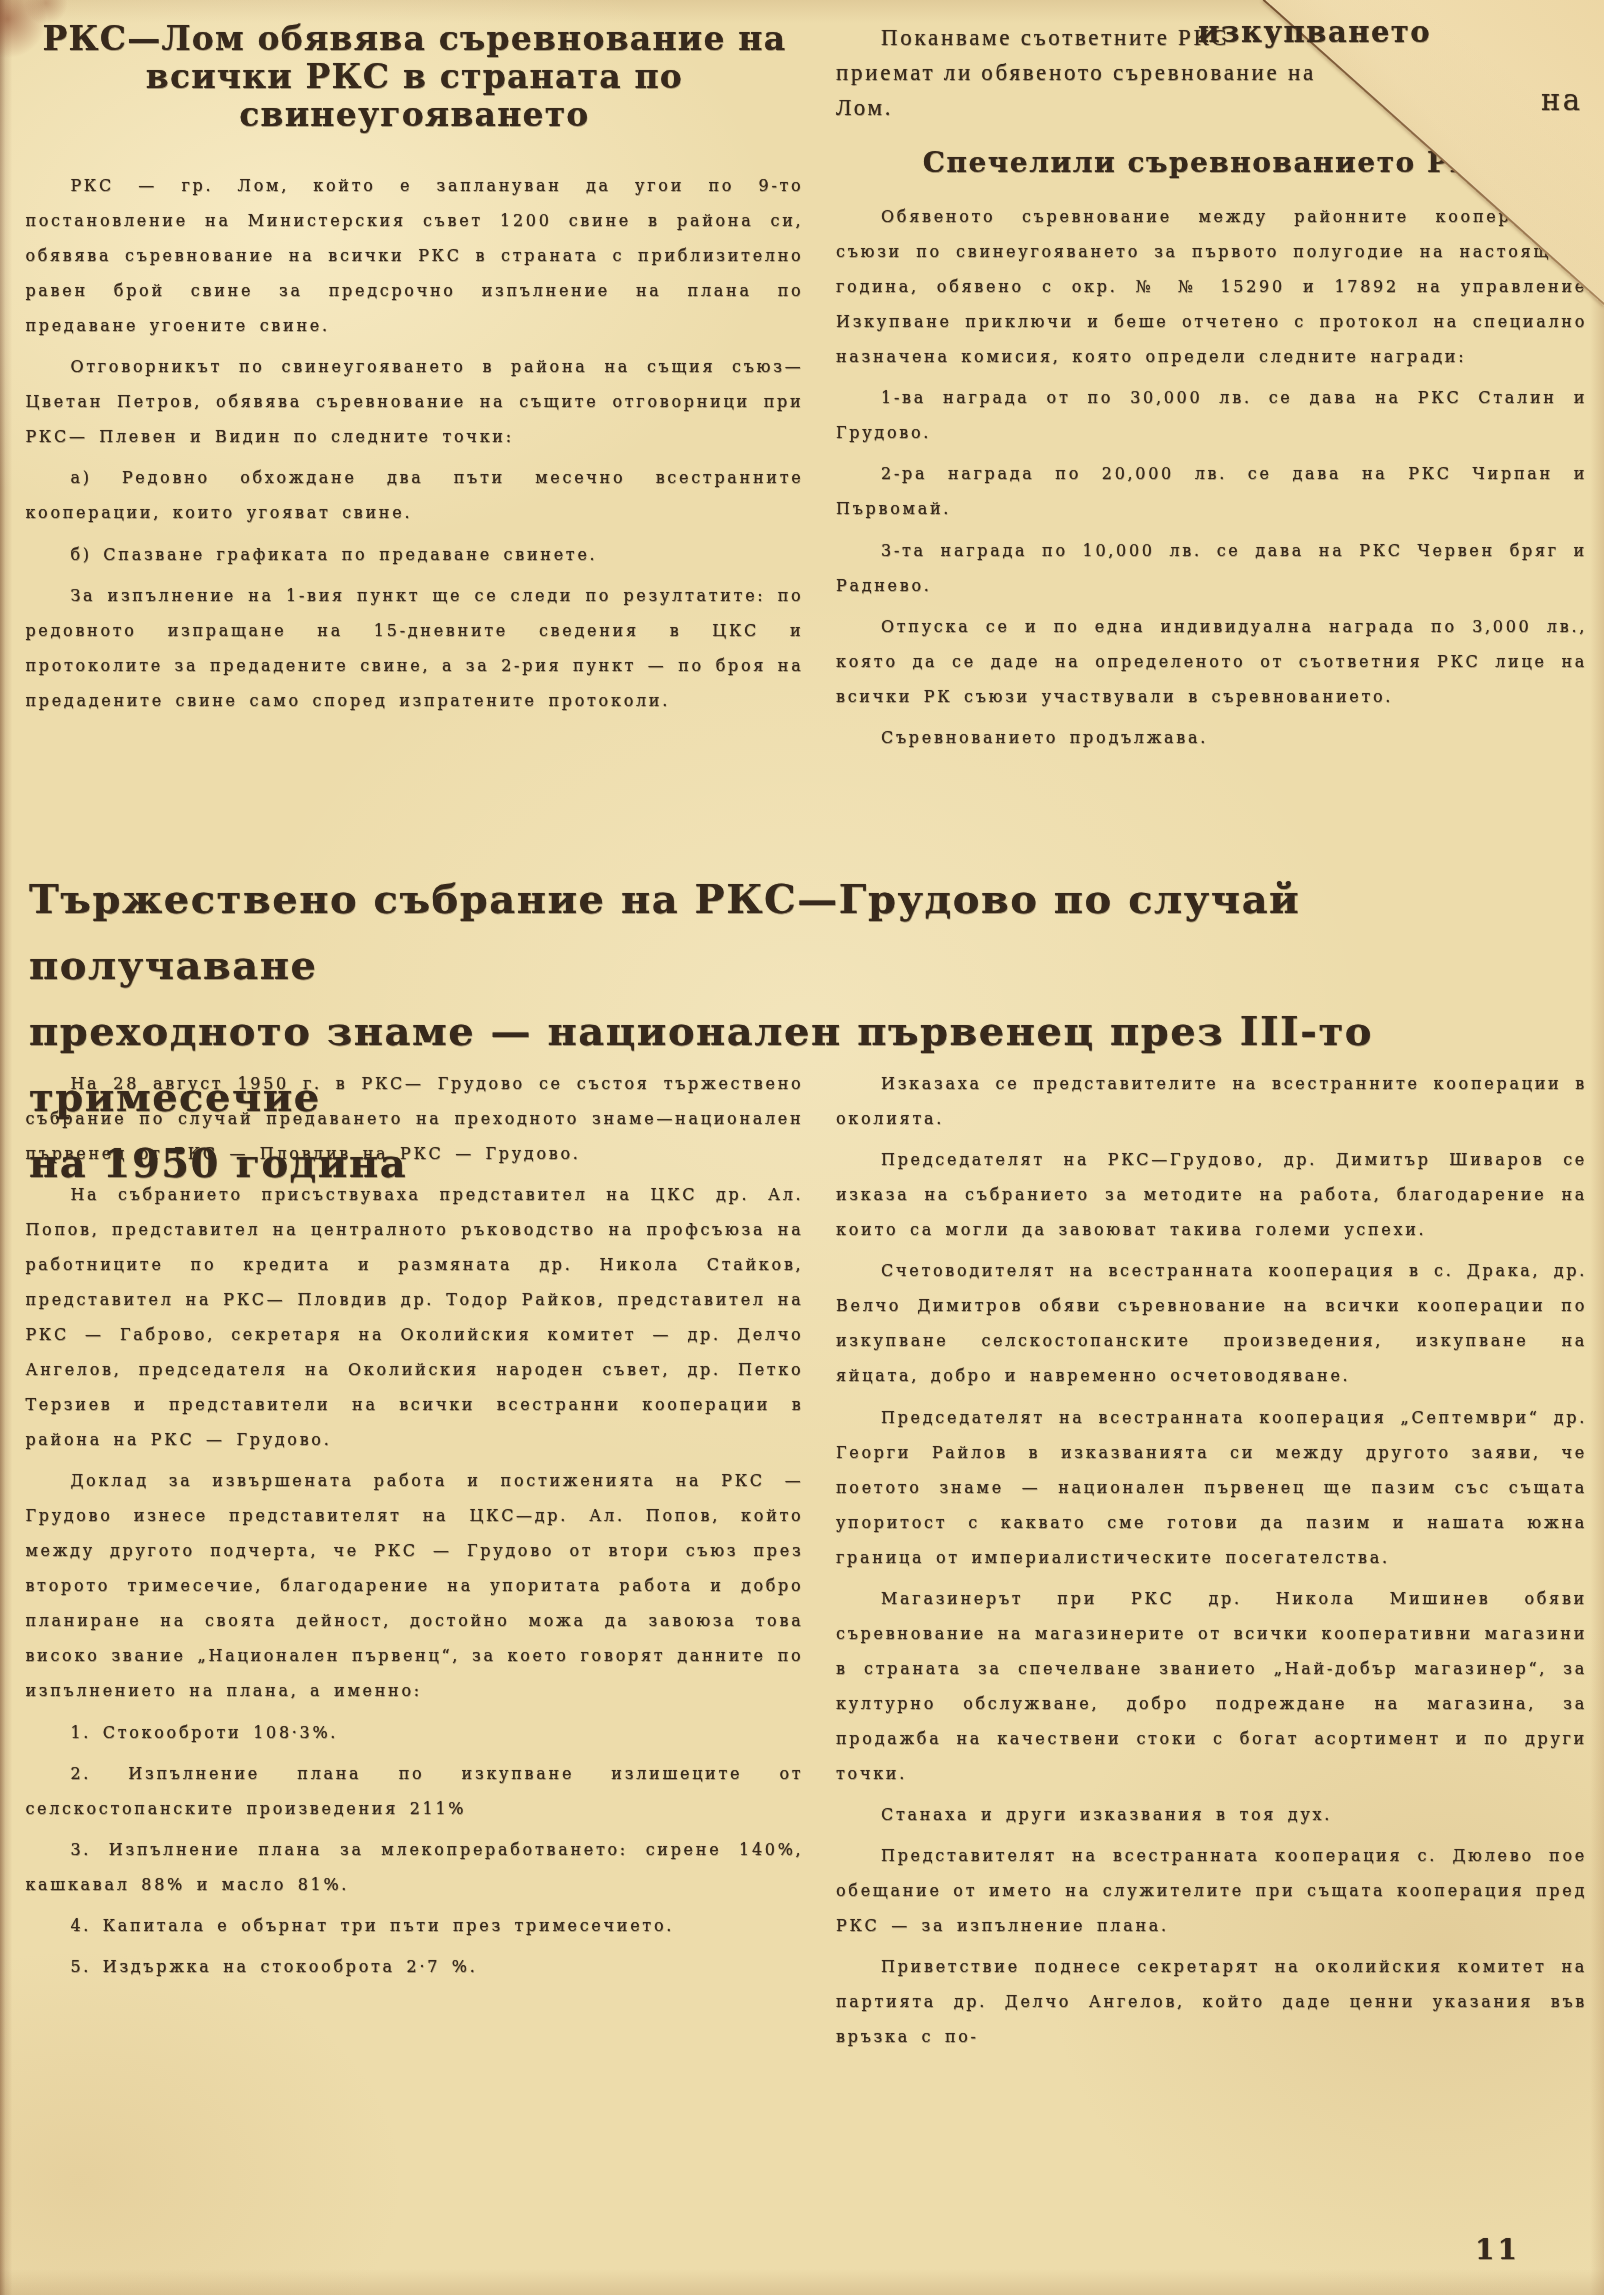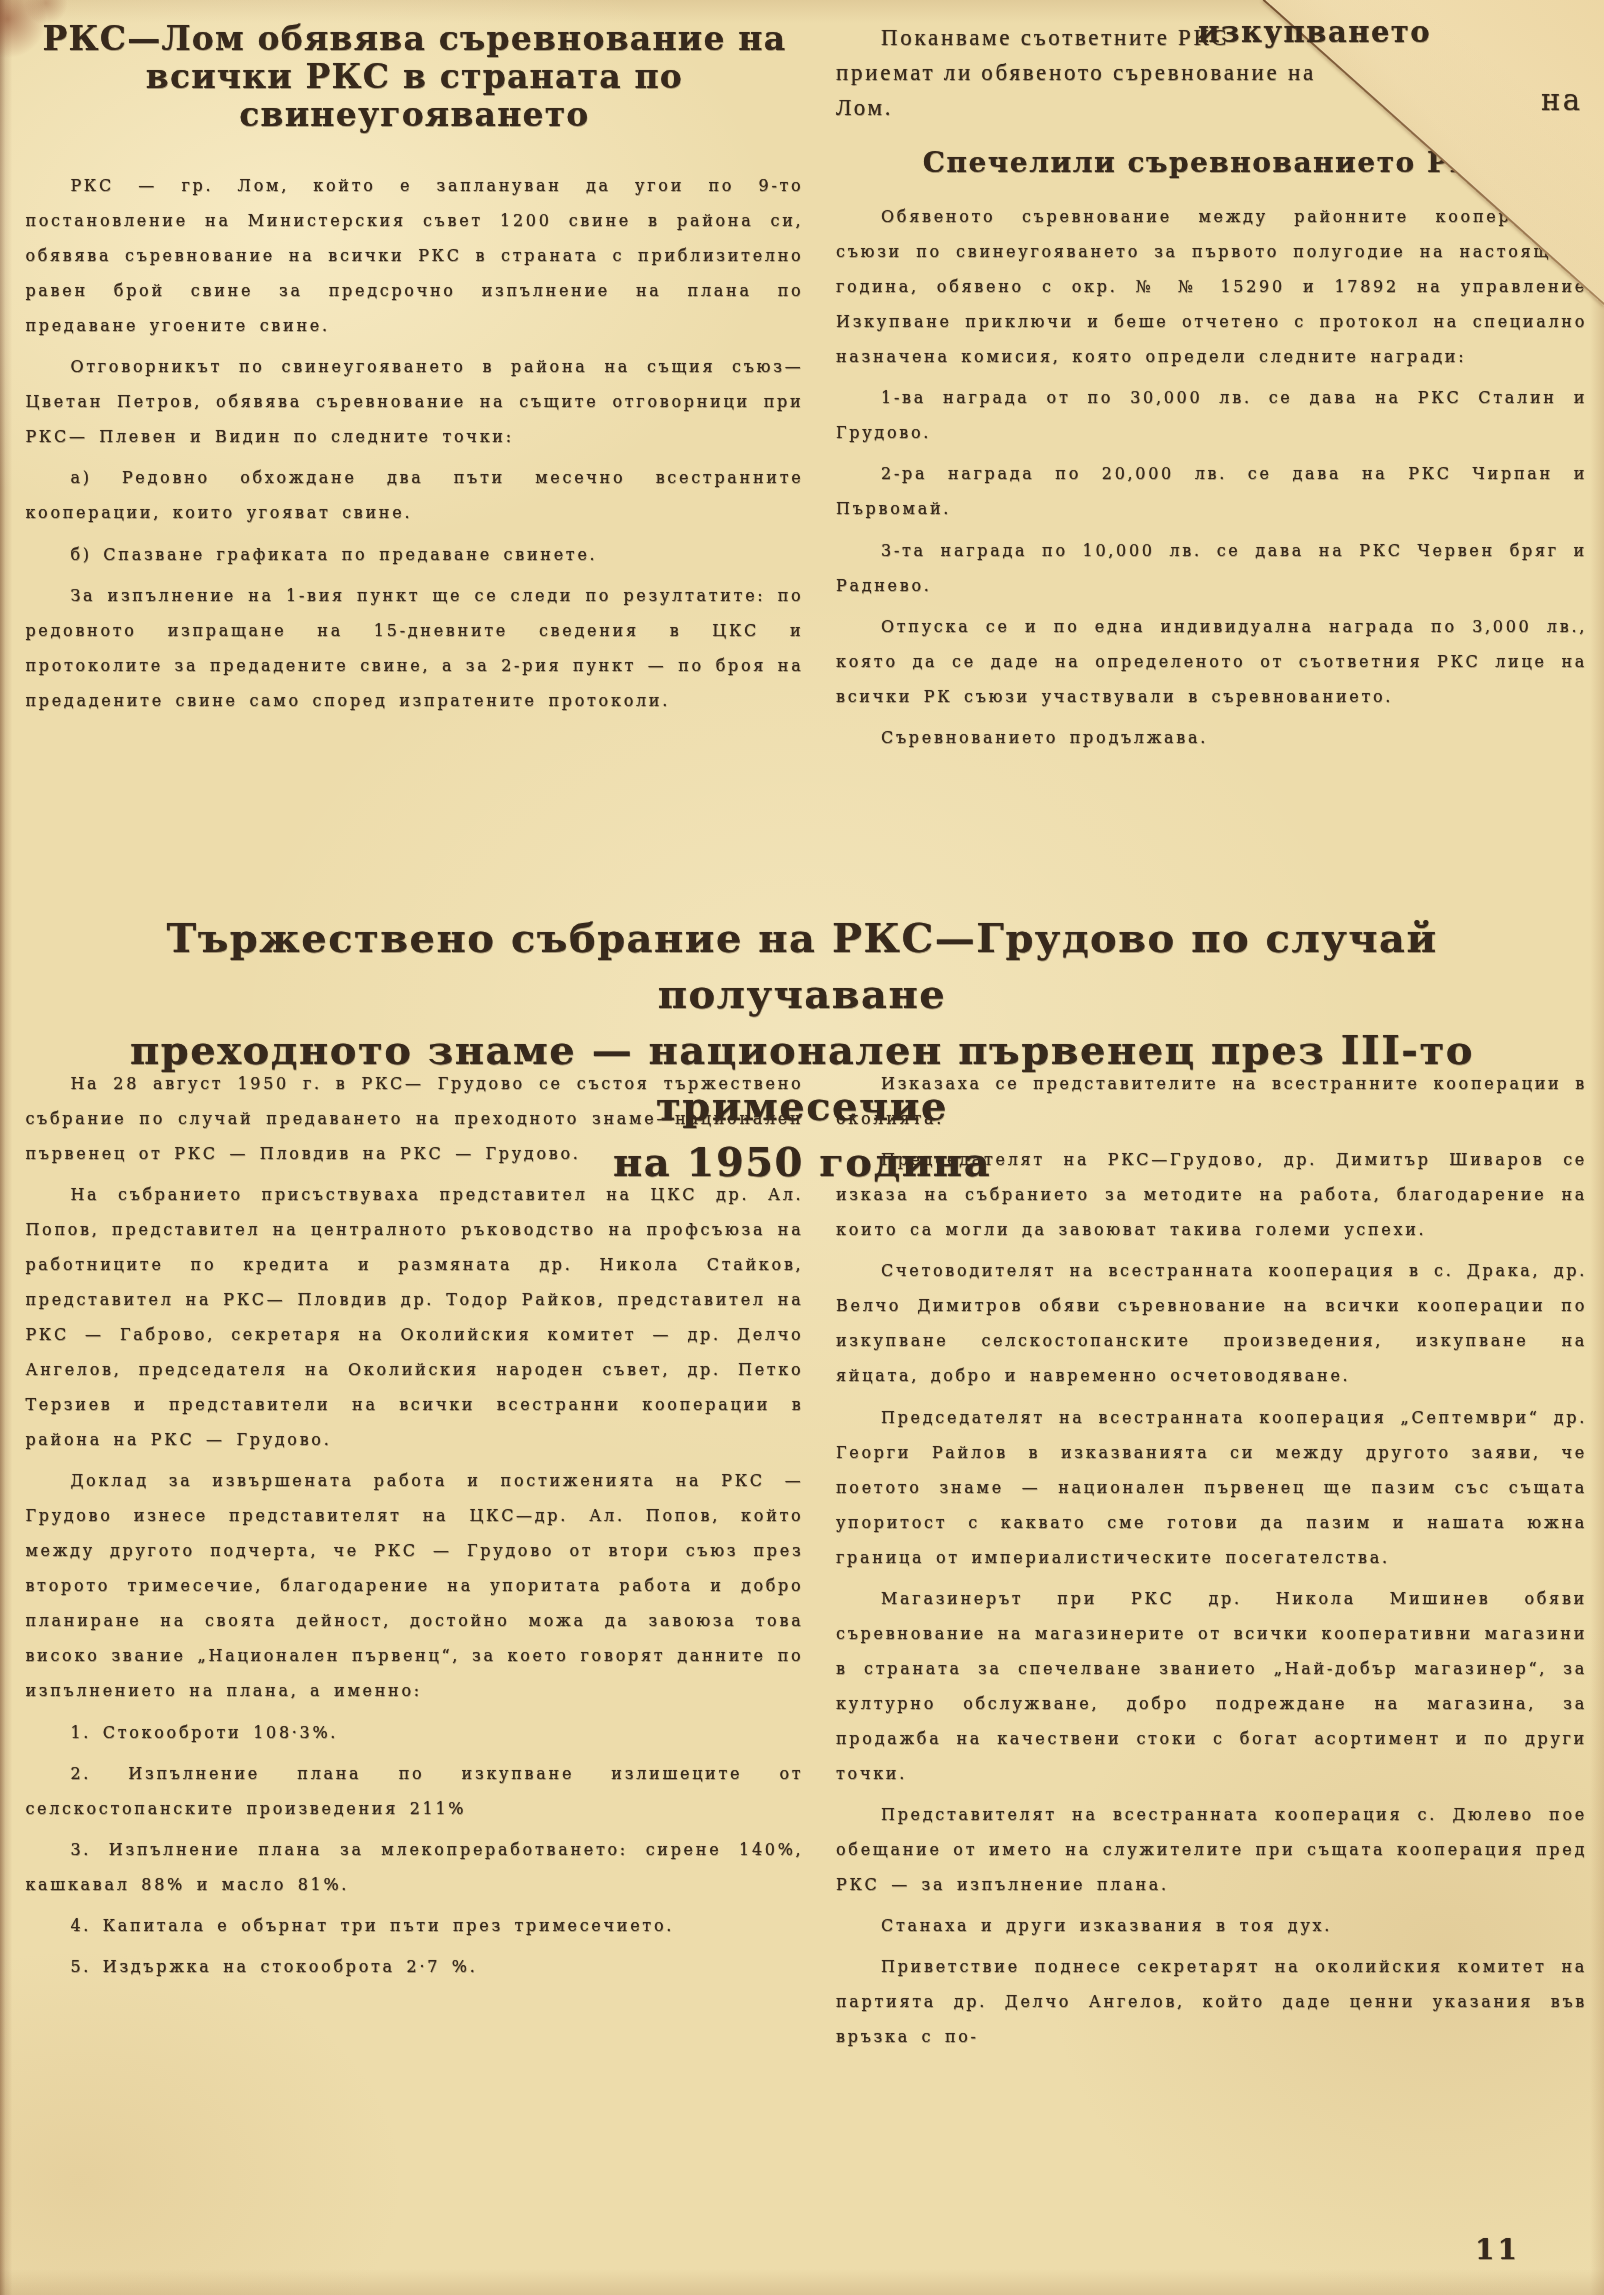--- a/index.html
+++ b/index.html
@@ -127,25 +127,24 @@
     font-size: 29px;
     letter-spacing: 2.3px;
     z-index: 7;
     margin-left: 43px;
   }
 
   
   #assembly-headline {
     position: absolute;
     left: 29px;
-    top: 910px;
+    top: 866px;
     width: 1546px;
-    text-align: center;
     font-size: 40px;
-    line-height: 56px;
+    line-height: 66px;
     font-weight: bold;
     letter-spacing: 1.5px;
     z-index: 2;
   }
 
   
   #assembly-left {
     position: absolute;
     left: 25.4px;
     top: 1066px;
@@ -218,21 +217,21 @@
     <p>4. Капитала е обърнат три пъти през тримесечието.</p>
     <p>5. Издържка на стокооброта 2·7 %.</p>
   </div>
 
   <div id="assembly-right" class="doc ink">
     <p>Изказаха се представителите на всестранните кооперации в околията.</p>
     <p>Председателят на РКС—Грудово, др. Димитър Шиваров се изказа на събранието за методите на работа, благодарение на които са могли да завоюват такива големи успехи.</p>
     <p>Счетоводителят на всестранната кооперация в с. Драка, др. Велчо Димитров обяви съревнование на всички кооперации по изкупване селскостопанските произведения, изкупване на яйцата, добро и навременно осчетоводяване.</p>
     <p>Председателят на всестранната кооперация „Септември“ др. Георги Райлов в изказванията си между другото заяви, че поетото знаме — национален първенец ще пазим със същата упоритост с каквато сме готови да пазим и нашата южна граница от империалистическите посегателства.</p>
     <p>Магазинерът при РКС др. Никола Мишинев обяви съревнование на магазинерите от всички кооперативни магазини в страната за спечелване званието „Най-добър магазинер“, за културно обслужване, добро подреждане на магазина, за продажба на качествени стоки с богат асортимент и по други точки.</p>
+    <p>Станаха и други изказвания в тоя дух.</p>
     <p>Представителят на всестранната кооперация с. Дюлево пое обещание от името на служителите при същата кооперация пред РКС — за изпълнение плана.</p>
-    <p>Станаха и други изказвания в тоя дух.</p>
     <p>Приветствие поднесе секретарят на околийския комитет на партията др. Делчо Ангелов, който даде ценни указания във връзка с по-</p>
   </div>
 
   <div id="page-number" class="ink">11</div>
 
 </div>
 
 
 </body></html>

